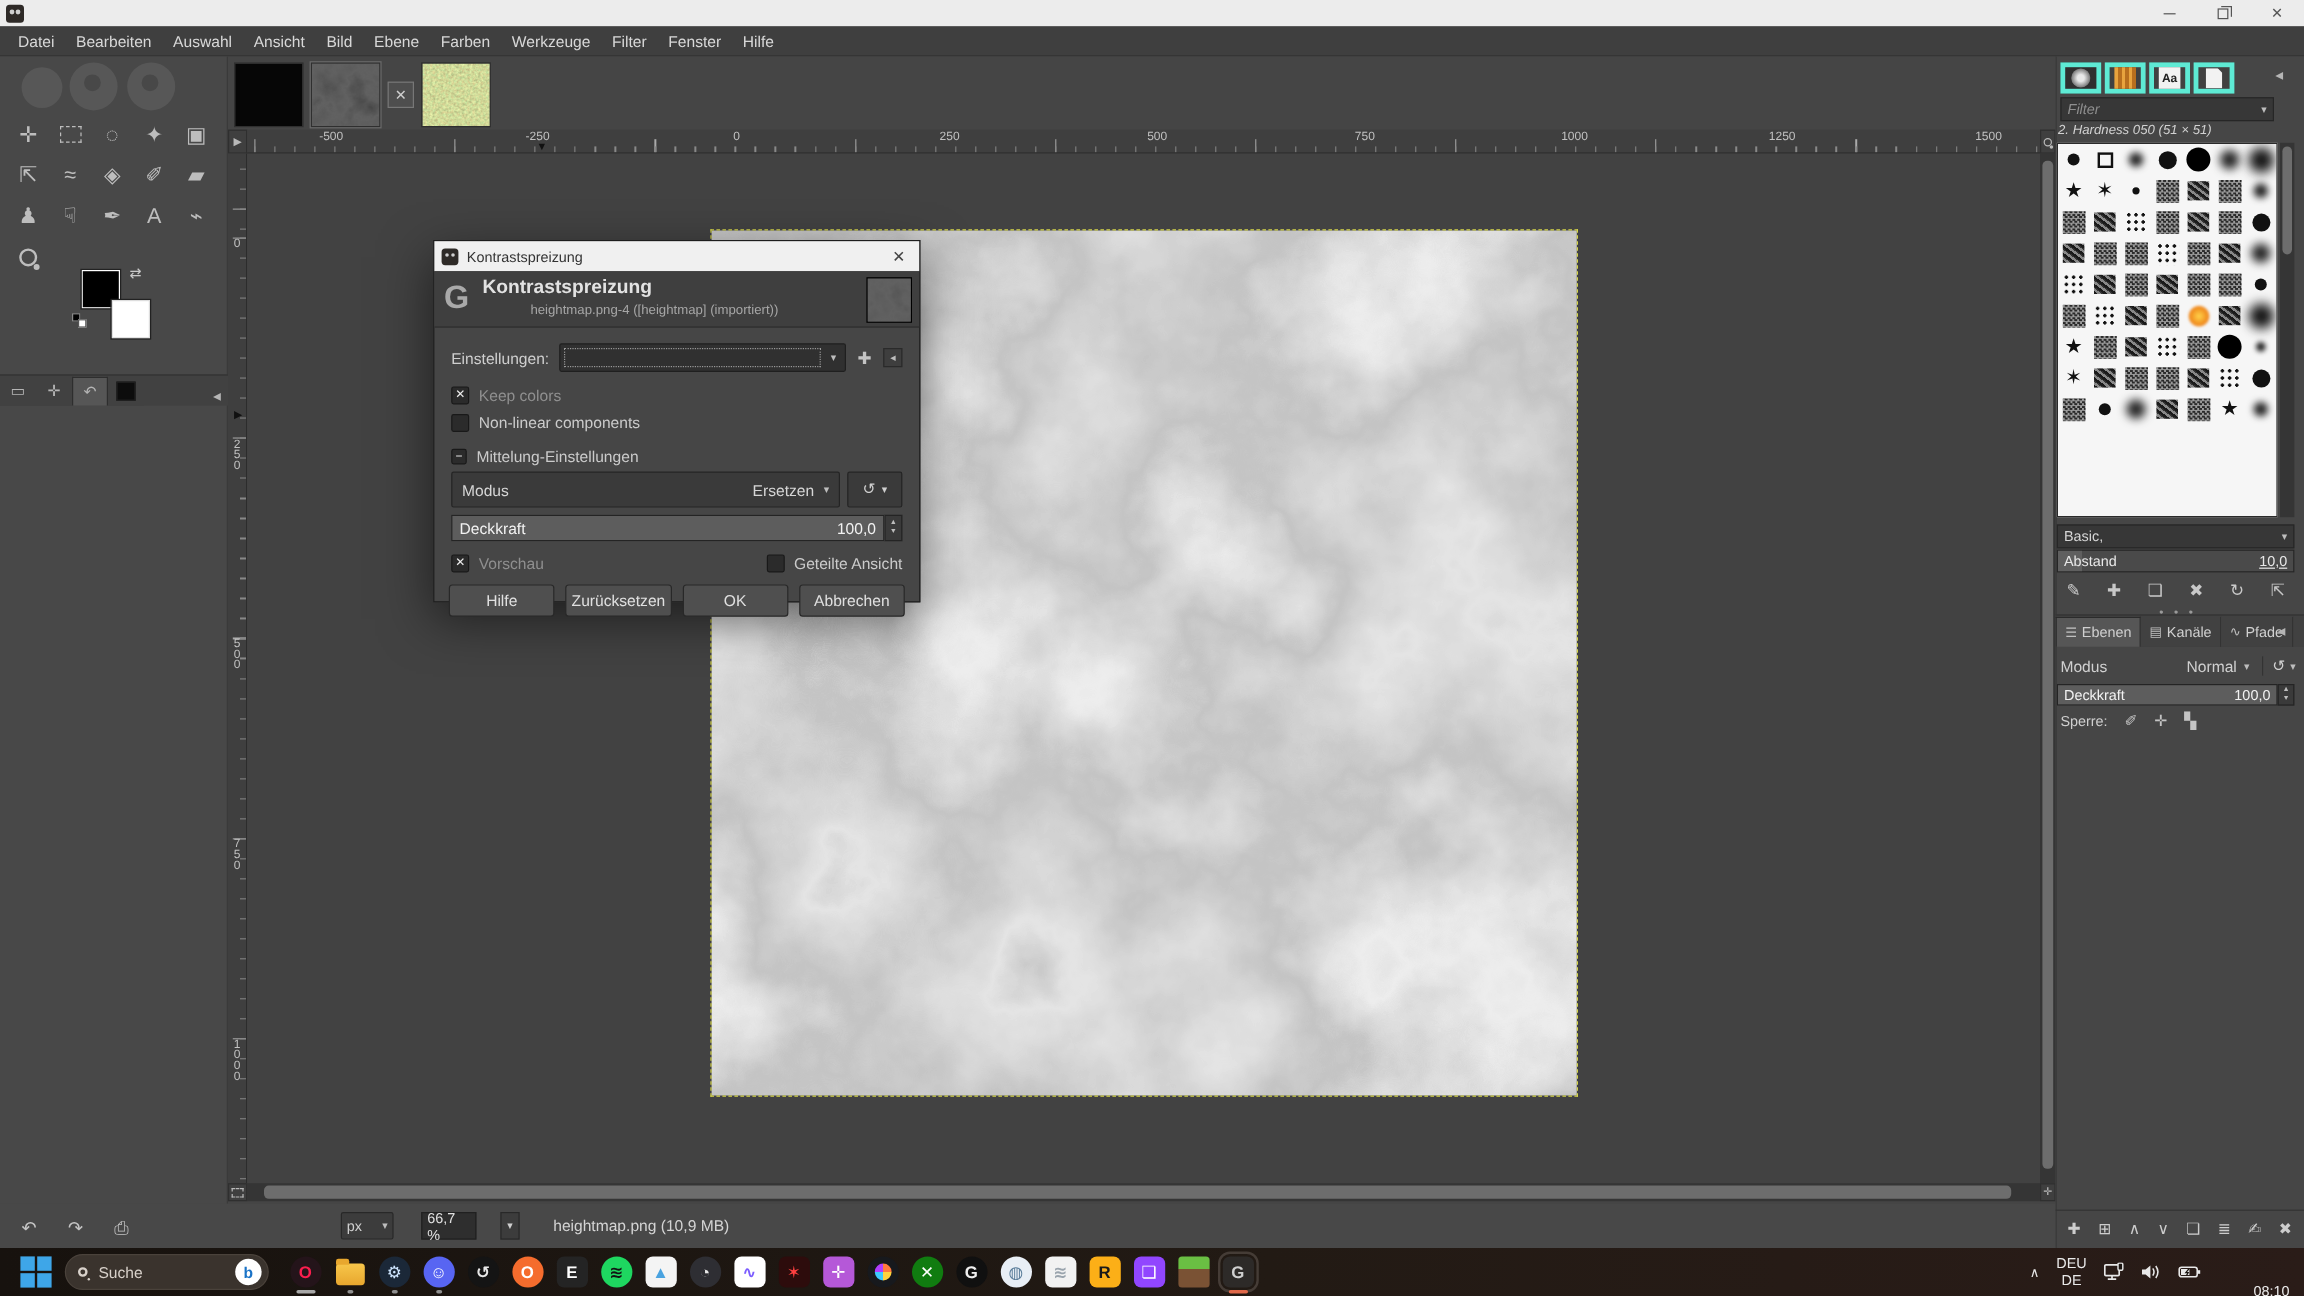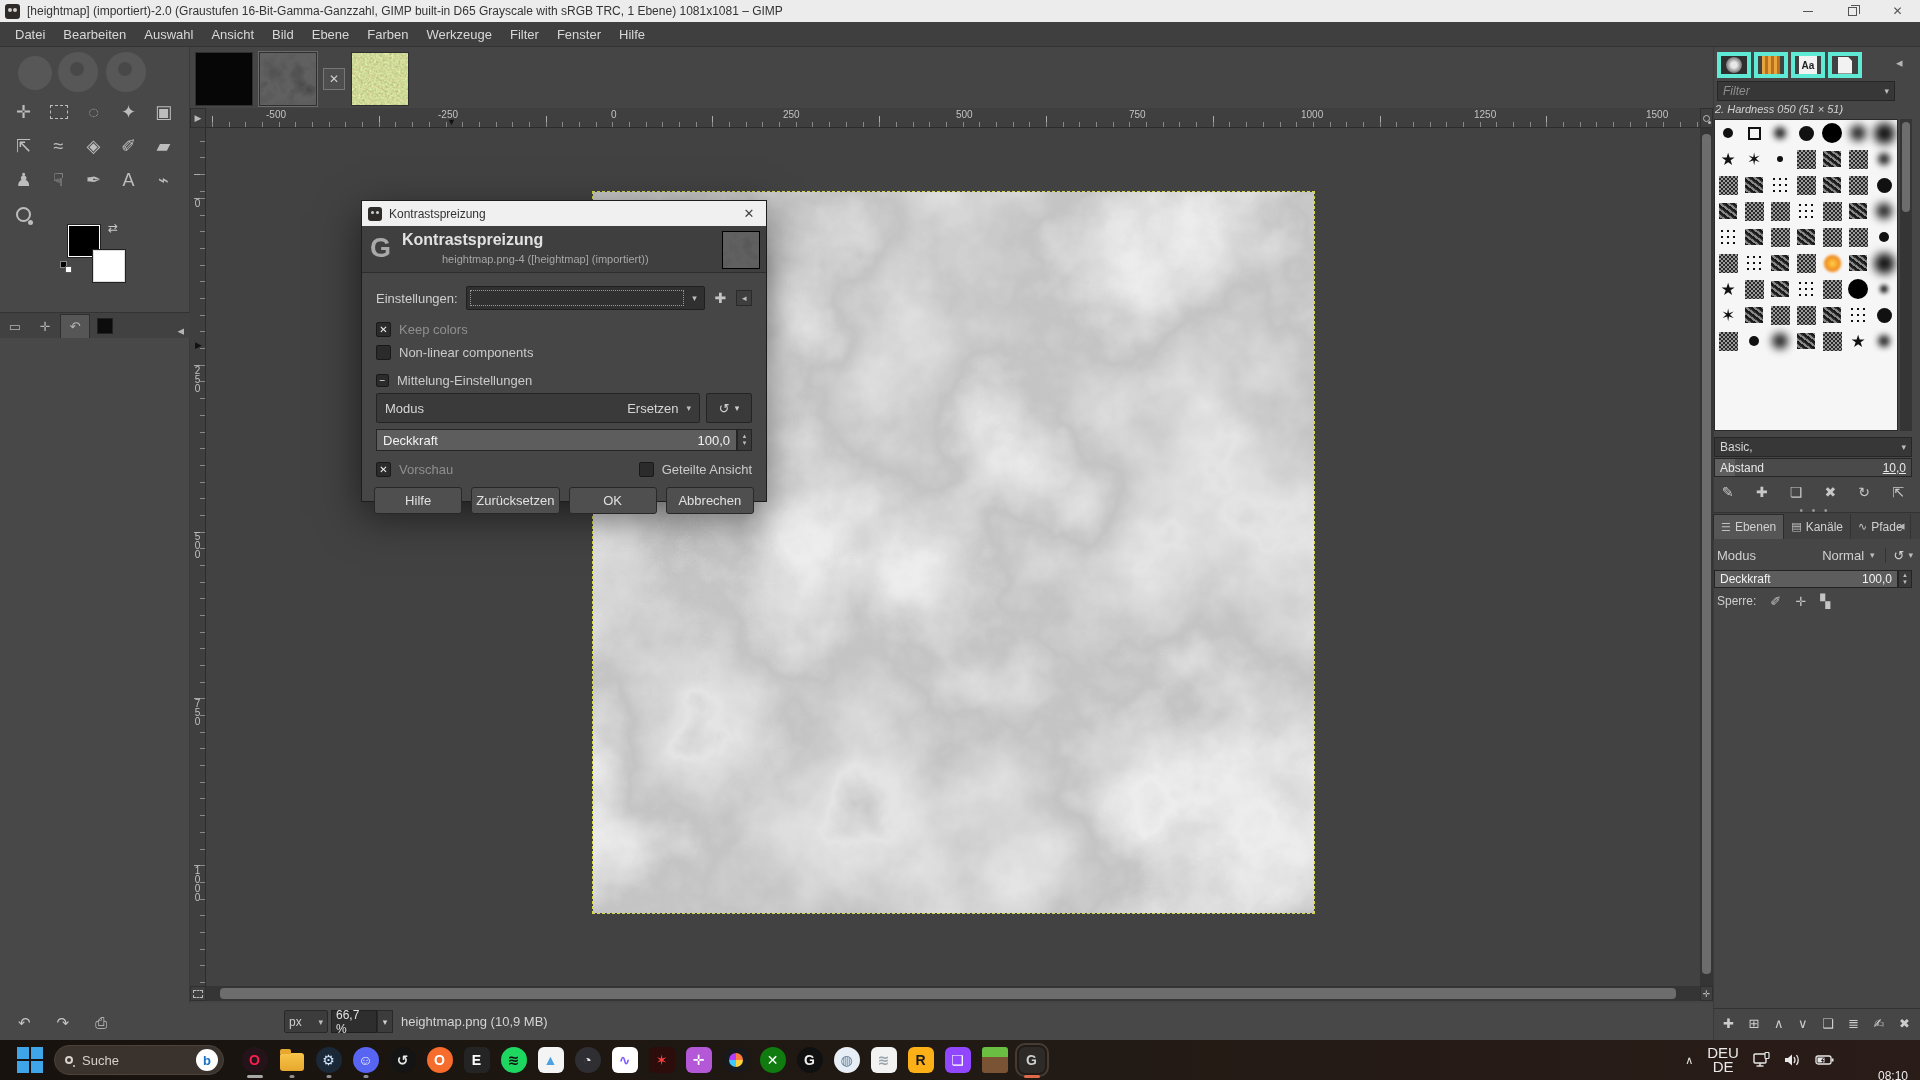--- a/index.html
+++ b/index.html
@@ -75,21 +75,21 @@
   #vscroll{left:1700px;top:128px;width:13px;height:858px;background:#353535;}
   #vscroll .thumb{position:absolute;left:2px;top:6px;width:9px;height:840px;background:#6d6d6d;border-radius:4px;}
   #hscroll{left:206px;top:986px;width:1494px;height:15px;background:#353535;}
   #hscroll .thumb{position:absolute;left:14px;top:2px;width:1456px;height:11px;background:#6d6d6d;border-radius:4px;}
   #qmask-btn{left:190px;top:986px;width:16px;height:15px;background:#3f3f3f;border:1px solid #2f2f2f;display:flex;align-items:center;justify-content:center;}
   #qmask-btn::before{content:"";width:8px;height:6px;border:1px dashed #b9b9b9;}
   #nav-btn{left:1700px;top:986px;width:13px;height:15px;background:#3f3f3f;border:1px solid #2f2f2f;color:#b9b9b9;font-size:9px;display:flex;align-items:center;justify-content:center;}
   #zoomfit-btn{left:1700px;top:108px;width:13px;height:20px;background:#3f3f3f;border:1px solid #2f2f2f;display:flex;align-items:center;justify-content:center;}
   #zoomfit-btn::before{content:"";width:5px;height:5px;border:1px solid #b9b9b9;border-radius:50%;box-shadow:3px 4px 0 -2px #b9b9b9;}
 
-  #statusbar{left:190px;top:1003px;width:1523px;height:37px;display:flex;align-items:center;}
+  #statusbar{left:190px;top:1003px;width:1523px;height:37px;display:flex;align-items:center;gap:20px;}
   #unit-select{margin-left:94px;width:44px;height:23px;background:#3c3c3c;border:1px solid #282828;border-radius:2px;color:#cfcfcf;display:flex;align-items:center;justify-content:space-between;padding:0 4px;font-size:12px;}
   #zoom-entry{margin-left:3px;width:46px;height:23px;background:#2e2e2e;border:1px solid #202020;color:#e0e0e0;display:flex;align-items:center;padding:0 4px;font-size:12px;}
   #zoom-drop{width:16px;height:23px;background:#3c3c3c;border:1px solid #282828;color:#cfcfcf;display:flex;align-items:center;justify-content:center;font-size:9px;}
   #status-file{margin-left:8px;color:#d4d4d4;}
 
   
   #dialog{left:361px;top:200px;width:406px;height:302px;background:#464646;border:1px solid #1d1d1d;box-shadow:0 14px 40px rgba(0,0,0,.55);}
   #dlg-titlebar{height:25px;background:#f0f0f0;display:flex;align-items:center;color:#333;}
   #dlg-titlebar .appico{width:14px;height:14px;margin:0 7px 0 6px;background:#2e2a27;border-radius:3px;position:relative;}
   #dlg-titlebar .appico::before{content:"";position:absolute;left:3px;top:4px;width:3px;height:3px;border-radius:50%;background:#cfcfcf;box-shadow:5px 0 0 #cfcfcf;}
@@ -208,21 +208,21 @@
   .tapp .ind.line{width:16px;height:3px;border-radius:2px;background:#a8a8a8;}
   .tapp .ind.oline{width:16px;height:3px;border-radius:2px;background:#e0694a;}
   .tapp .ic.folder{background:linear-gradient(#f7c64a,#e8a72e);border-radius:3px;position:relative;width:24px;height:18px;margin-top:4px;}
   .tapp .ic.folder::before{content:"";position:absolute;left:0;top:-4px;width:11px;height:5px;background:#e8a72e;border-radius:2px 2px 0 0;}
   .tapp .ic.mc{background:linear-gradient(#6abf43 0 40%,#7a5234 40%);border-radius:3px;}
   .tapp .ic.resolve{background:#17191d;}
   .tapp .ic.resolve::before{content:"";width:14px;height:14px;border-radius:50%;background:conic-gradient(#ff7a3d 0 25%,#ffd23d 0 50%,#3dc8ff 0 75%,#b03dff 0);}
   .tapp .ic.gimpa{outline:2px solid #453c36;outline-offset:2px;background:#2d2a28;}
   #tray{margin-left:auto;display:flex;align-items:center;height:40px;}
   #tray-chevron{color:#e6e6e6;font-size:11px;margin-right:14px;}
-  #tray-lang{color:#e9e9e9;font-size:15px;text-align:center;line-height:14px;margin-right:14px;}
+  #tray-lang{color:#e9e9e9;font-size:12px;text-align:center;line-height:14px;margin-right:14px;}
   .tray-ico{margin-right:13px;display:flex;align-items:center;}
   #tray-clock{color:#eee;font-size:12px;text-align:right;line-height:15px;margin-right:12px;margin-top:48px;}
 </style>
 </head>
 <body>
 
 <svg width="0" height="0" style="position:absolute">
   <defs>
     <filter id="f-terr" x="0" y="0" width="100%" height="100%">
       <feTurbulence type="fractalNoise" baseFrequency="0.0048" numOctaves="6" seed="11" stitchTiles="stitch"></feTurbulence>
@@ -248,21 +248,20 @@
       <feTurbulence type="fractalNoise" baseFrequency="0.45" numOctaves="2" seed="4"></feTurbulence>
       <feColorMatrix type="matrix" values="0.45 0.25 0 0 0.28  0.2 0.55 0 0 0.32  0.1 0.25 0 0 0.14  0 0 0 0 1"></feColorMatrix>
     </filter>
   </defs>
 </svg>
 
 <div id="stage">
 
   <div id="titlebar" class="abs">
     <span class="appico"></span>
-    <span class="ttl">[heightmap] (importiert)-2.0 (Graustufen 16-Bit-Gamma-Ganzzahl, GIMP built-in D65 Grayscale with sRGB TRC, 1 Ebene) 1081x1081 – GIMP</span>
     <div id="win-controls">
       <span class="wbtn">
           <span class="mini"></span>
         </span>
       <span class="wbtn">
           <span class="rest"></span>
         </span>
       <span class="wbtn">✕</span>
     </div>
   </div>

